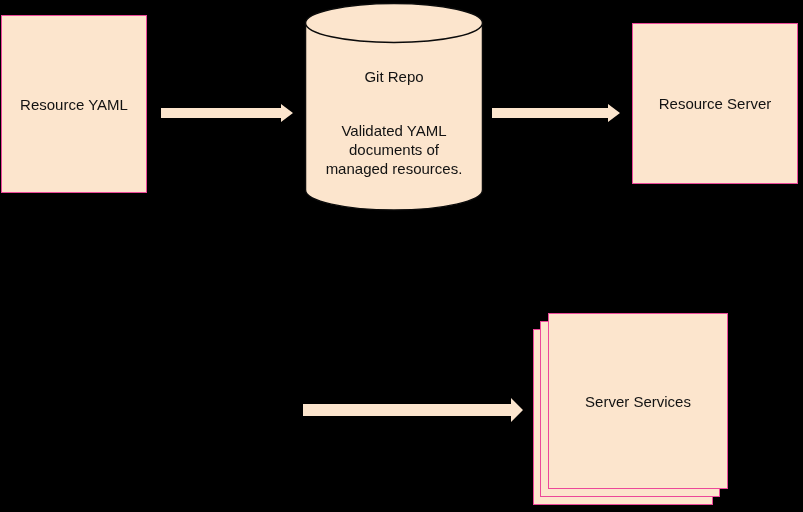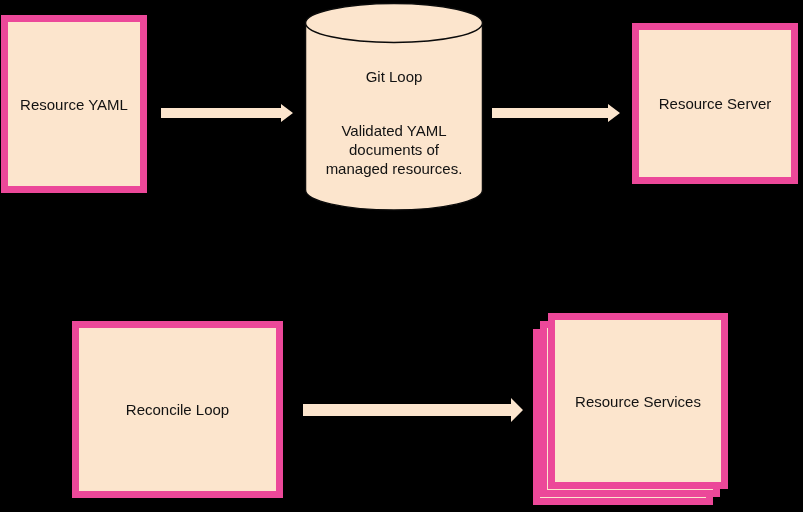--- a/index.html
+++ b/index.html
@@ -13,21 +13,21 @@
     height: 512px;
     background: #000000;
     overflow: hidden;
     font-family: "Liberation Sans", sans-serif;
     font-size: 15px;
     color: #121212;
   }
   .shape {
     position: absolute;
     background: #FCE5CD;
-    border: 7px solid #ec4899;
+    border: 1px solid #ec4899;
     box-sizing: border-box;
     display: flex;
     align-items: center;
     justify-content: center;
     text-align: center;
     line-height: 19px;
   }
   #node-resource-yaml   { left: 1px;   top: 15px;  width: 146px; height: 178px; }
   #node-graphql-server  { left: 632px; top: 23px;  width: 166px; height: 161px; }
   #node-reconcile-loop  { left: 72px;  top: 321px; width: 211px; height: 177px; }
@@ -70,31 +70,28 @@
 
   <div class="shape" id="node-resource-yaml">
     <span>Resource YAML</span>
   </div>
 
   <svg id="cylinder-shape" viewBox="0 0 180 210" xmlns="http://www.w3.org/2000/svg">
     <path d="M 1.5 21 L 1.5 188 A 88.5 20 0 0 0 178.5 188 L 178.5 21" fill="#FCE5CD" stroke="#0b0b0b" stroke-width="1.5"></path>
     <ellipse cx="90" cy="21" rx="88.5" ry="19.5" fill="#FCE5CD" stroke="#0b0b0b" stroke-width="1.5"></ellipse>
   </svg>
   <div id="cylinder-text">
-    <div id="cylinder-title">Git Loop</div>
+    <div id="cylinder-title">Git Repo</div>
     <div id="cylinder-desc">Validated YAML documents of managed resources.</div>
   </div>
 
   <div class="shape" id="node-graphql-server">
     <span>Resource Server</span>
   </div>
 
-  <div class="shape" id="node-reconcile-loop">
-    <span>Reconcile Loop</span>
-  </div>
 
   <div class="shape" id="stack-sheet-back"></div>
   <div class="shape" id="stack-sheet-middle"></div>
   <div class="shape" id="stack-sheet-front">
-    <span>Resource Services</span>
+    <span>Server Services</span>
   </div>
 
 </div>
 
 </body></html>

